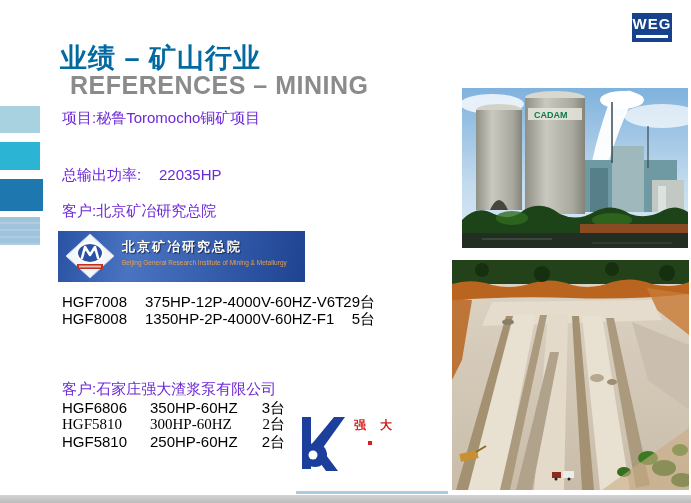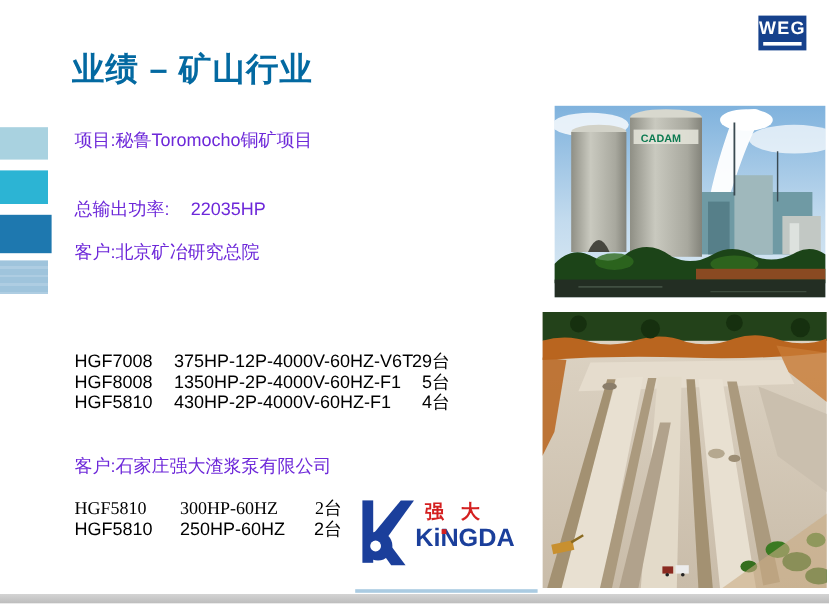--- a/index.html
+++ b/index.html
@@ -34,21 +34,21 @@
   .row .q2{display:inline-block;width:30px;text-align:right;}
   
   .banner{left:58px;top:231px;width:247px;height:51px;
     background:linear-gradient(100deg,#2a52a4 0%,#4a74c2 30%,#3a63b2 55%,#1e4391 100%);}
   .banner .cn{position:absolute;left:64px;top:7px;font-size:13px;font-weight:bold;color:#fffdf2;
     letter-spacing:2px;text-shadow:1px 1px 1px #14285e;white-space:nowrap;}
   .banner .en{position:absolute;left:64px;top:28px;font-size:6.5px;color:#e8a04a;white-space:nowrap;}
   
   .kingda{left:296px;top:405px;width:152px;height:86px;background:#fff;}
   .kingda-underline{left:296px;top:491px;width:152px;height:3px;background:#aacbe2;}
-  .kingda .zh{position:absolute;left:58px;top:12px;font-size:16px;font-weight:bold;color:#d42020;letter-spacing:14px;text-align:right;}
+  .kingda .zh{position:absolute;left:58px;top:12px;font-size:12px;font-weight:bold;color:#d42020;letter-spacing:14px;text-align:right;}
   .kingda .en{position:absolute;left:50px;top:32px;font-size:21px;font-weight:bold;color:#1b3f9b;letter-spacing:0px;}
   .kingda .idot{position:absolute;left:72px;top:36px;width:4px;height:4px;background:#d42020;}
   
   .photo{position:absolute;}
   .bottom-bar{left:0;top:495px;width:691px;height:8px;background:linear-gradient(180deg,#d4d4d4,#bcbcbc);}
 </style>
 </head>
 <body>
 
 <div class="slide">
@@ -57,57 +57,68 @@
   <div class="sq sq2"></div>
   <div class="sq sq3"></div>
   <div class="sq sq4"></div>
 
   <div class="abs weg">
     <span class="txt">WEG</span>
     <span class="bar"></span>
   </div>
 
   <div class="abs title-cn">业绩 – 矿山行业</div>
+  <div class="abs title-en">REFERENCES – MINING</div>
 
   <div class="abs body-line" style="left:62px;top:109px;">项目:秘鲁Toromocho铜矿项目</div>
   <div class="abs body-line" style="left:62px;top:166px;">
     <span class="lbl">总输出功率:</span><span>22035HP</span>
   </div>
 
   <div class="abs body-line" style="left:62px;top:202px;">客户:北京矿冶研究总院</div>
 
+  <div class="abs banner">
+    <svg width="56" height="51" viewBox="0 0 56 51" style="position:absolute;left:4px;top:0;">
+      <polygon points="28,3 52,25 28,47 4,25" fill="#f4f6fa" stroke="#c8d4ea" stroke-width="1"></polygon>
+      <ellipse cx="28" cy="22" rx="13" ry="10" fill="#2a52a4" stroke="#ffffff" stroke-width="2"></ellipse>
+      <path d="M20,27 L23,16 L28,24 L33,16 L36,27" fill="none" stroke="#ffffff" stroke-width="2.5" stroke-linecap="round" stroke-linejoin="round"></path>
+      <rect x="15" y="33" width="26" height="5" fill="#c03020"></rect>
+      <rect x="17" y="34.5" width="22" height="2" fill="#e8d8c8" opacity="0.85"></rect>
+    </svg>
+    <div class="cn">北京矿冶研究总院</div>
+    <div class="en">Beijing General Research Institute of Mining &amp; Metallurgy</div>
+  </div>
 
   <div class="abs row" style="top:293px;">
     <span class="m1">HGF7008</span><span class="s1">375HP-12P-4000V-60HZ-V6T</span><span class="q1">29台</span>
   </div>
   <div class="abs row" style="top:310px;">
     <span class="m1">HGF8008</span><span class="s1">1350HP-2P-4000V-60HZ-F1</span><span class="q1">5台</span>
   </div>
-  <div class="abs row" style="top:327px;">
-    <span class="m1">HGF5810</span><span class="s1">430HP-2P-4000V-60HZ-F1</span><span class="q1">4台</span>
-  </div>
 
   <div class="abs body-line" style="left:62px;top:380px;">客户:石家庄强大渣浆泵有限公司</div>
+  <div class="abs row" style="top:399px;">
+    <span class="m2">HGF6806</span><span class="s2">350HP-60HZ</span><span class="q2">3台</span>
+  </div>
   <div class="abs row" style="top:416px;font-family:Liberation Serif, serif;">
     <span class="m2">HGF5810</span><span class="s2">300HP-60HZ</span><span class="q2">2台</span>
   </div>
   <div class="abs row" style="top:433px;">
     <span class="m2">HGF5810</span><span class="s2">250HP-60HZ</span><span class="q2">2台</span>
   </div>
 
   <div class="abs kingda">
     <svg width="46" height="60" viewBox="0 0 46 60" style="position:absolute;left:4px;top:10px;">
       <rect x="2" y="2" width="9" height="52" fill="#1b3f9b"></rect>
       <polygon points="11,30 34,2 45,2 22,34" fill="#1b3f9b"></polygon>
       <polygon points="20,32 38,56 26,56 13,38" fill="#1b3f9b"></polygon>
       <circle cx="15" cy="40" r="12" fill="#1b3f9b"></circle>
       <circle cx="13" cy="40" r="4.5" fill="#ffffff"></circle>
     </svg>
     <span class="zh">强大</span>
-    <span class="en">KiNGDA</span>
     <span class="idot"></span>
   </div>
   <div class="abs kingda-underline"></div>
 
   <svg class="photo" style="left:462px;top:88px;" width="226" height="160" viewBox="0 0 226 160">
     <defs>
       <linearGradient id="sky" x1="0" y1="0" x2="0" y2="1">
         <stop offset="0" stop-color="#7fb2dd"></stop>
           <stop offset="0.6" stop-color="#c3dbee"></stop>
           <stop offset="1" stop-color="#dceaf4"></stop>

